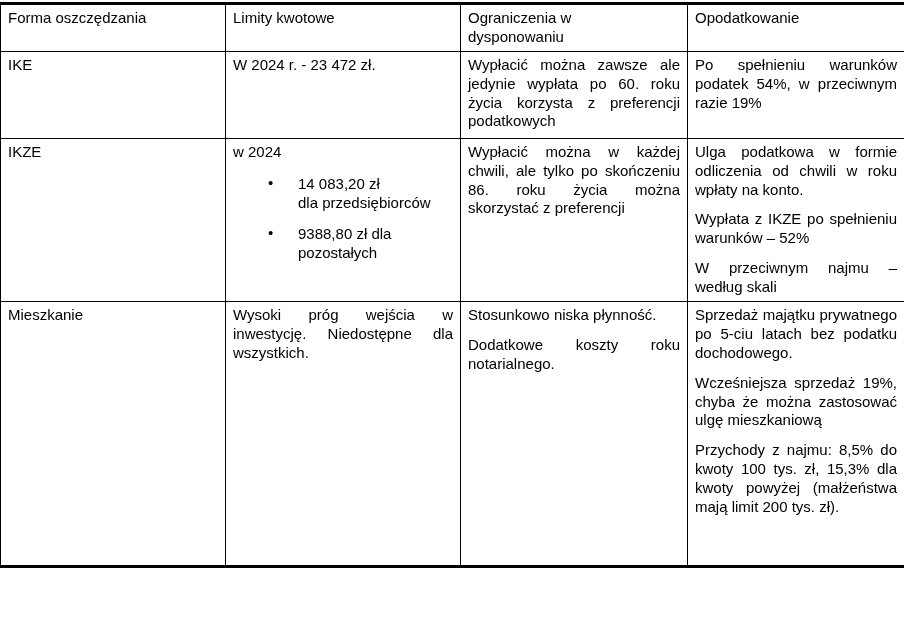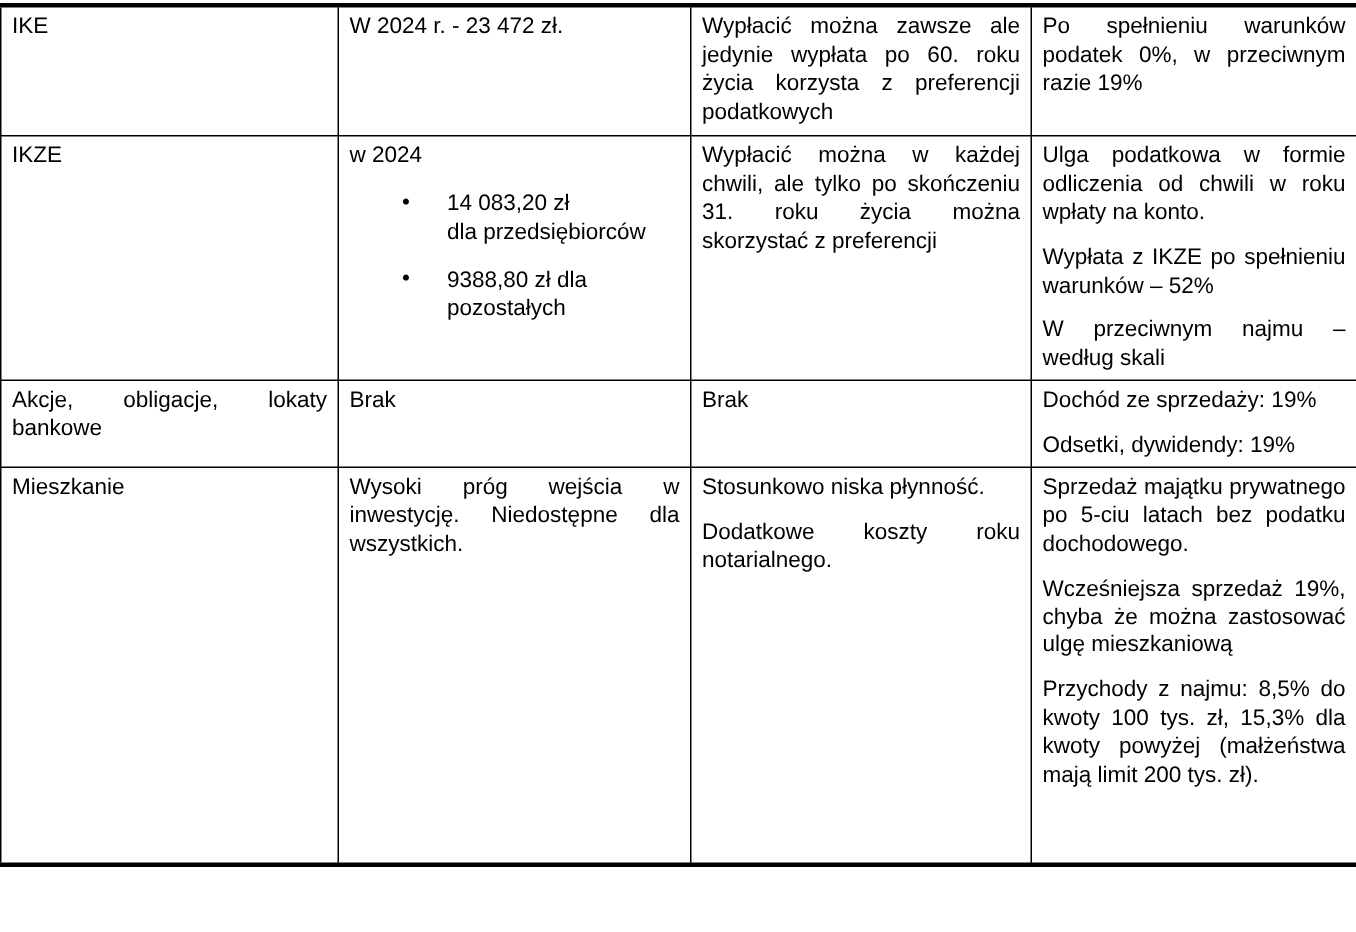--- a/index.html
+++ b/index.html
@@ -65,68 +65,62 @@
 
 <table class="doc-table">
   <colgroup>
     <col style="width:225px">
     <col style="width:235px">
     <col style="width:227px">
     <col style="width:217px">
   </colgroup>
 
   <tbody>
+      <tr class="r-header">
+    <th>Forma oszczędzania</th>
+    <th>Limity kwotowe</th>
+    <th class="prewrap">Ograniczenia w
+dysponowaniu</th>
+    <th>Opodatkowanie</th>
+  </tr>
 
   <tr class="r-ike">
     <td>IKE</td>
     <td>
       <div class="para">W 2024 r. - 23 472 zł.</div>
     </td>
     <td>
       <div class="para">Wypłacić można zawsze ale jedynie wypłata po 60. roku życia korzysta z preferencji podatkowych</div>
     </td>
     <td>
-      <div class="para">Po spełnieniu warunków podatek 0%, w przeciwnym razie 19%</div>
+      <div class="para">Po spełnieniu warunków podatek 54%, w przeciwnym razie 19%</div>
     </td>
   </tr>
 
   <tr class="r-ikze">
     <td>IKZE</td>
     <td>
       <div class="para">w 2024</div>
       <ul class="bullets">
         <li>14 083,20 zł
 dla przedsiębiorców</li>
         <li>9388,80 zł dla
 pozostałych</li>
       </ul>
     </td>
     <td>
-      <div class="para">Wypłacić można w każdej chwili, ale tylko po skończeniu 31. roku życia można skorzystać z preferencji</div>
+      <div class="para">Wypłacić można w każdej chwili, ale tylko po skończeniu 86. roku życia można skorzystać z preferencji</div>
     </td>
     <td>
       <div class="para">Ulga podatkowa w formie odliczenia od chwili w roku wpłaty na konto.</div>
       <div class="para">Wypłata z IKZE po spełnieniu warunków – 52%</div>
       <div class="para">W przeciwnym najmu – według skali</div>
     </td>
   </tr>
 
-  <tr class="r-akcje">
-    <td>Akcje, obligacje, lokaty bankowe</td>
-    <td>
-      <div class="para">Brak</div>
-    </td>
-    <td>
-      <div class="para">Brak</div>
-    </td>
-    <td>
-      <div class="para">Dochód ze sprzedaży: 19%</div>
-      <div class="para">Odsetki, dywidendy: 19%</div>
-    </td>
-  </tr>
 
   <tr class="r-mieszk">
     <td>Mieszkanie</td>
     <td>
       <div class="para">Wysoki próg wejścia w inwestycję. Niedostępne dla wszystkich.</div>
     </td>
     <td>
       <div class="para">Stosunkowo niska płynność.</div>
       <div class="para">Dodatkowe koszty roku notarialnego.</div>
     </td>

